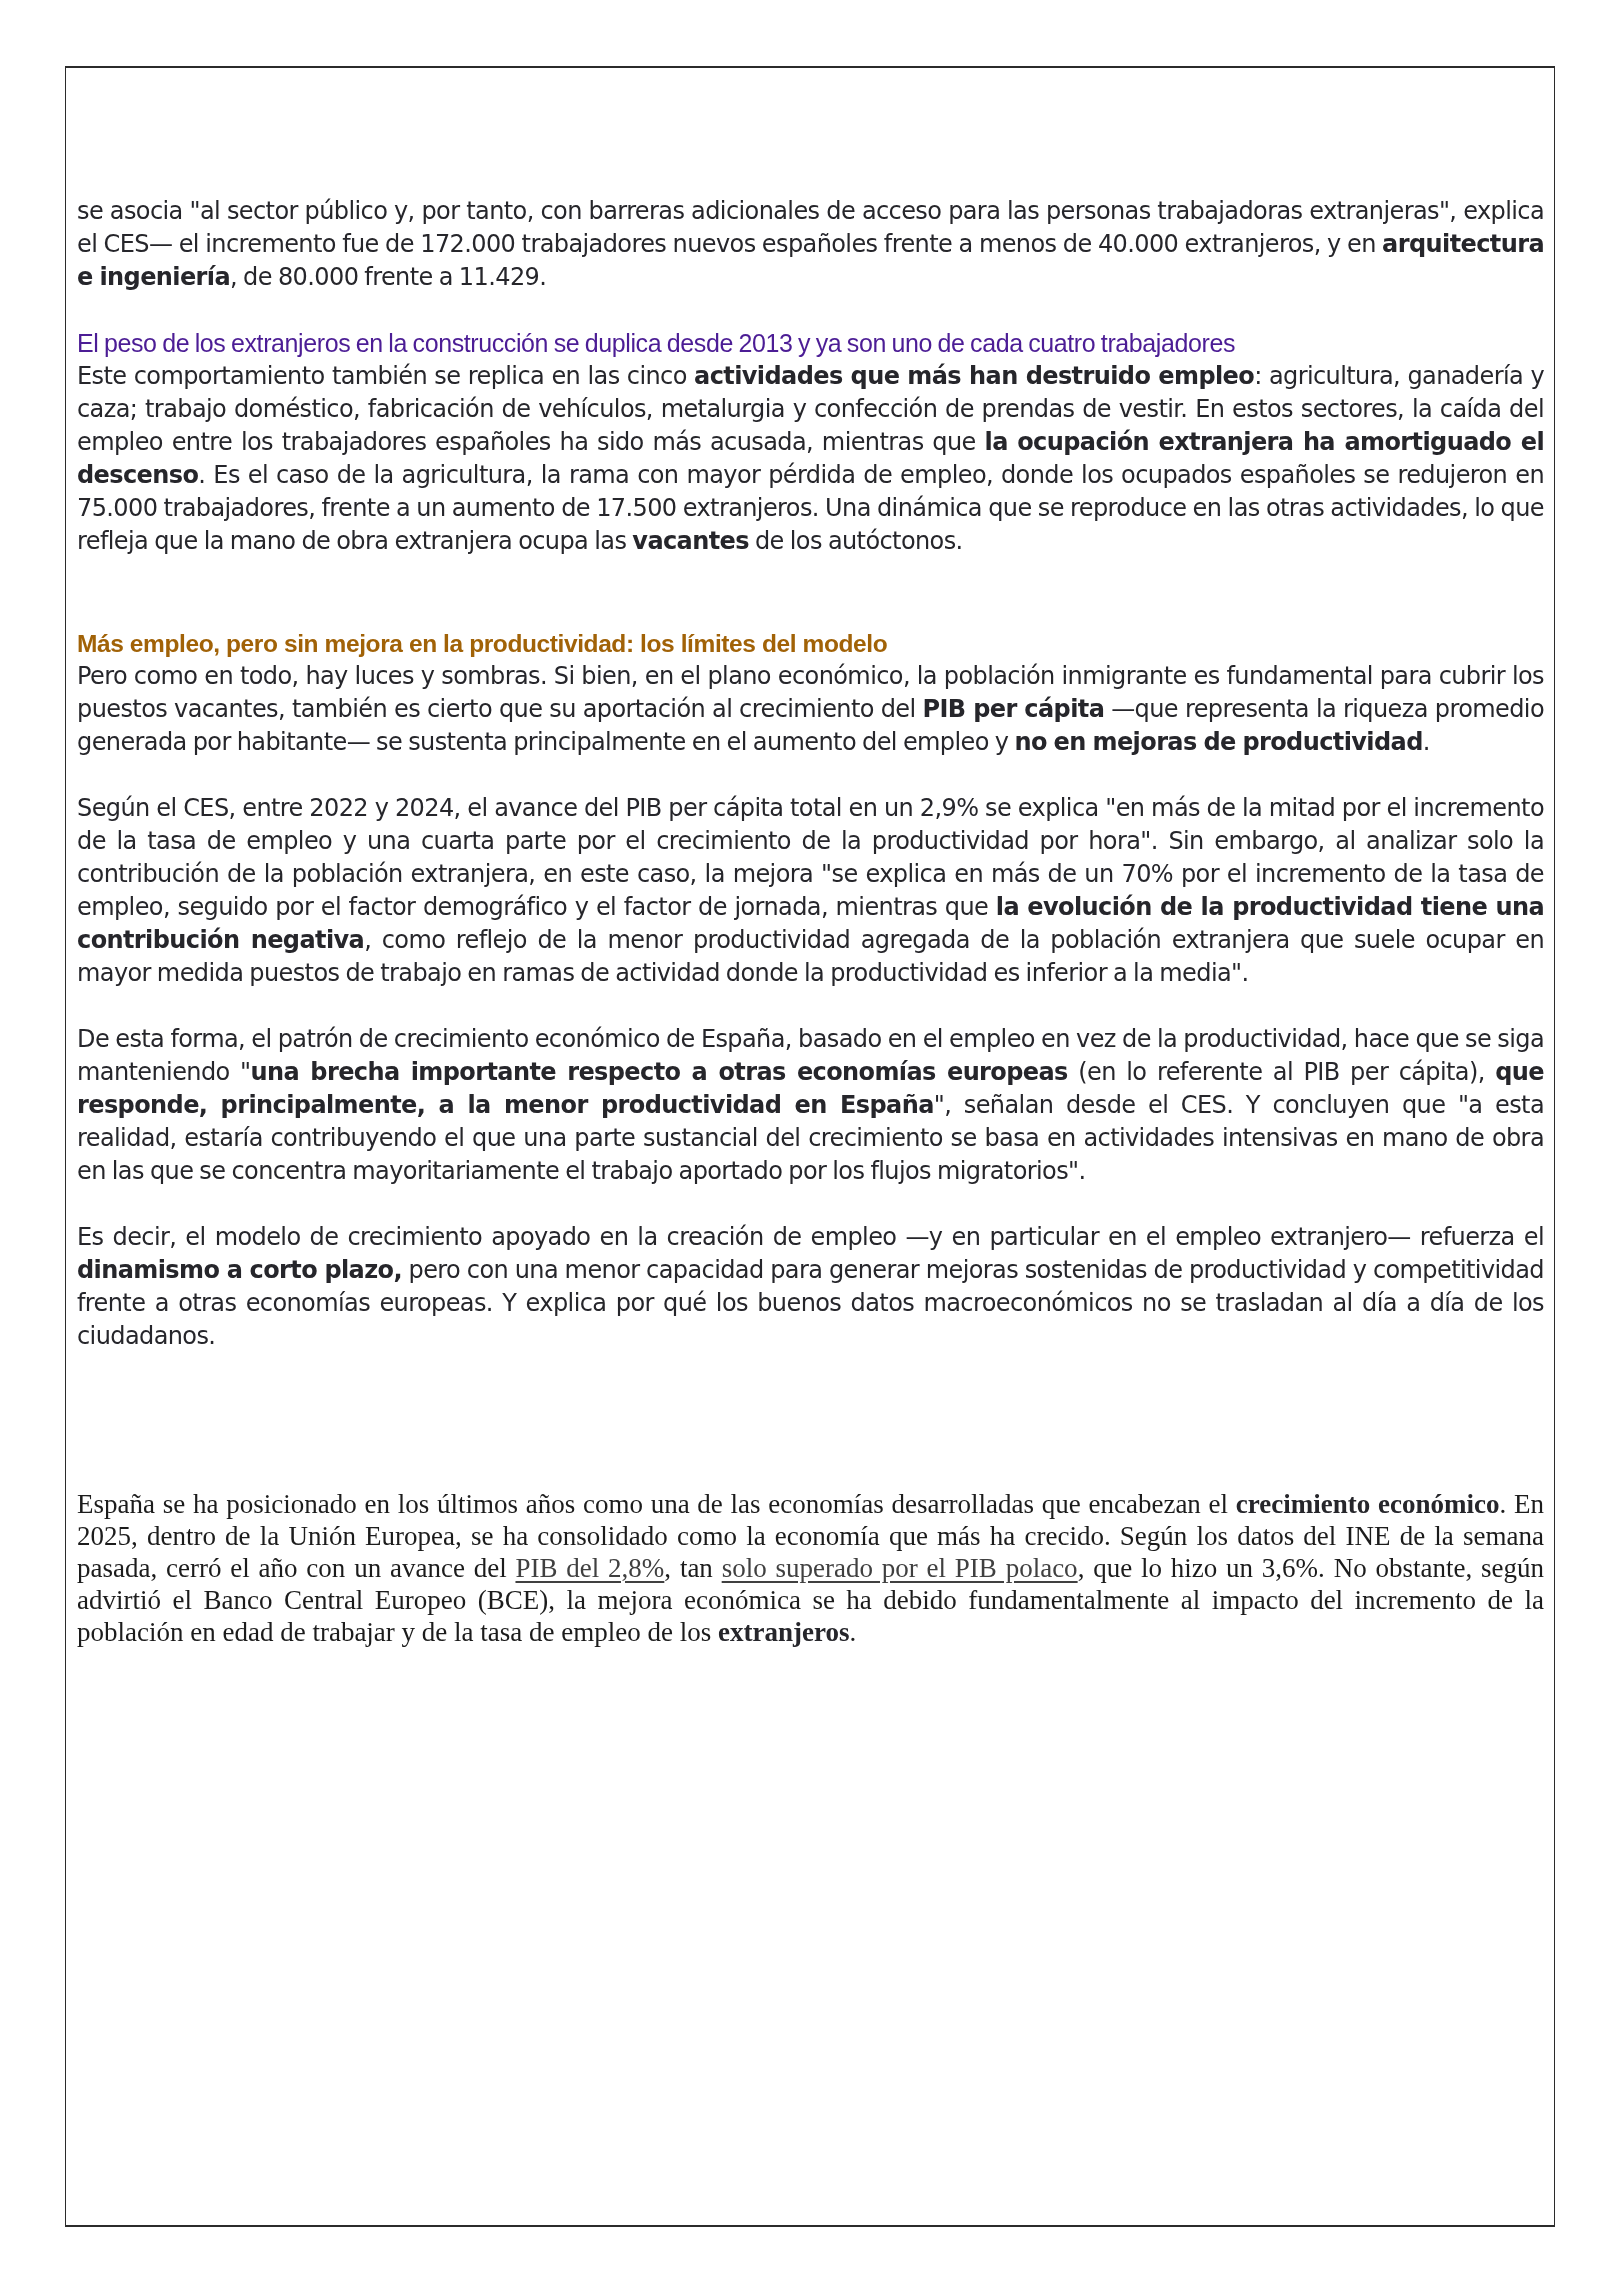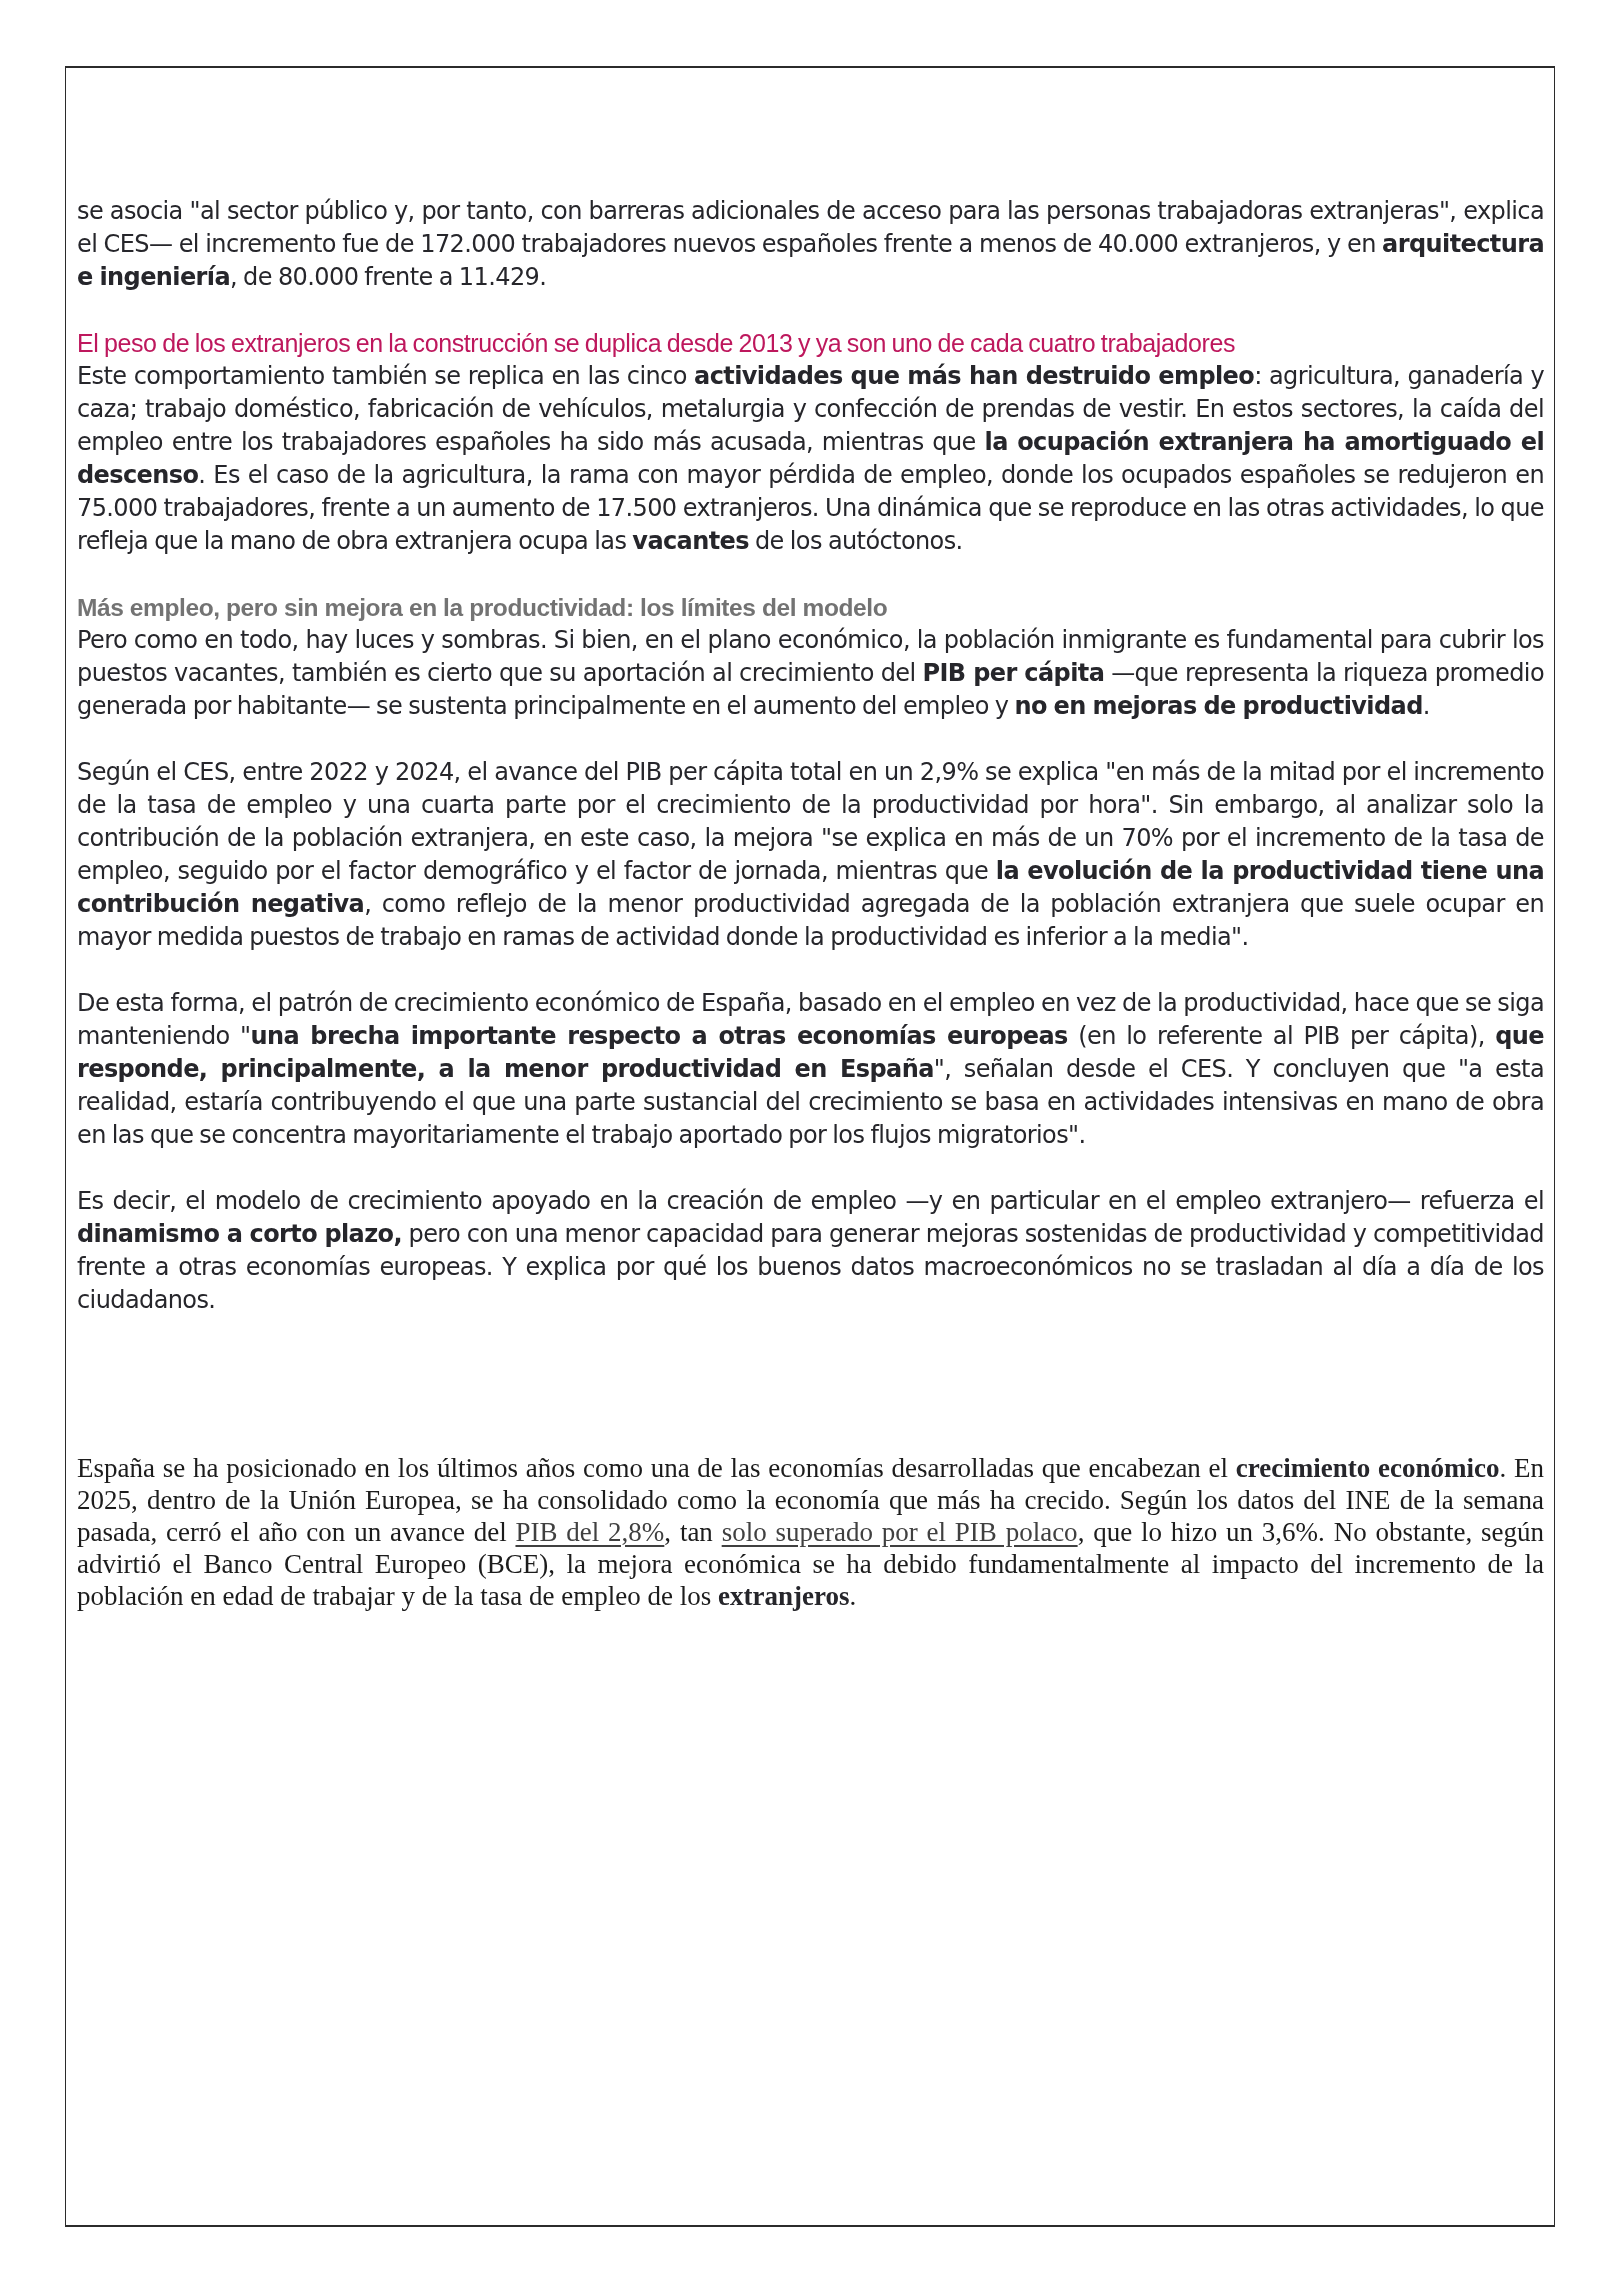--- a/index.html
+++ b/index.html
@@ -49,32 +49,33 @@
     height: 33px;
   }
   b, .bold {
     font-weight: bold;
     color: #26262b;
   }
   .heading-black {
     font-family: "Liberation Sans", sans-serif;
     font-size: 25px;
     line-height: 33px;
-    color: #be185d;
+    color: #4c1d95;
     letter-spacing: -0.4px;
     word-spacing: -1px;
     white-space: nowrap;
   }
   .heading-red {
     font-family: "Liberation Sans", sans-serif;
     font-weight: bold;
     font-size: 24.5px;
     line-height: 33px;
-    color: #737373;
+    color: #a16207;
     letter-spacing: -0.4px;
+    margin-top: 36px;
   }
   .link {
     color: #1a1ab8;
     text-decoration: underline;
     text-decoration-thickness: 1.5px;
     text-underline-offset: 3.9px;
     cursor: pointer;
   }
   .serif {
     font-family: "Liberation Serif", serif;

